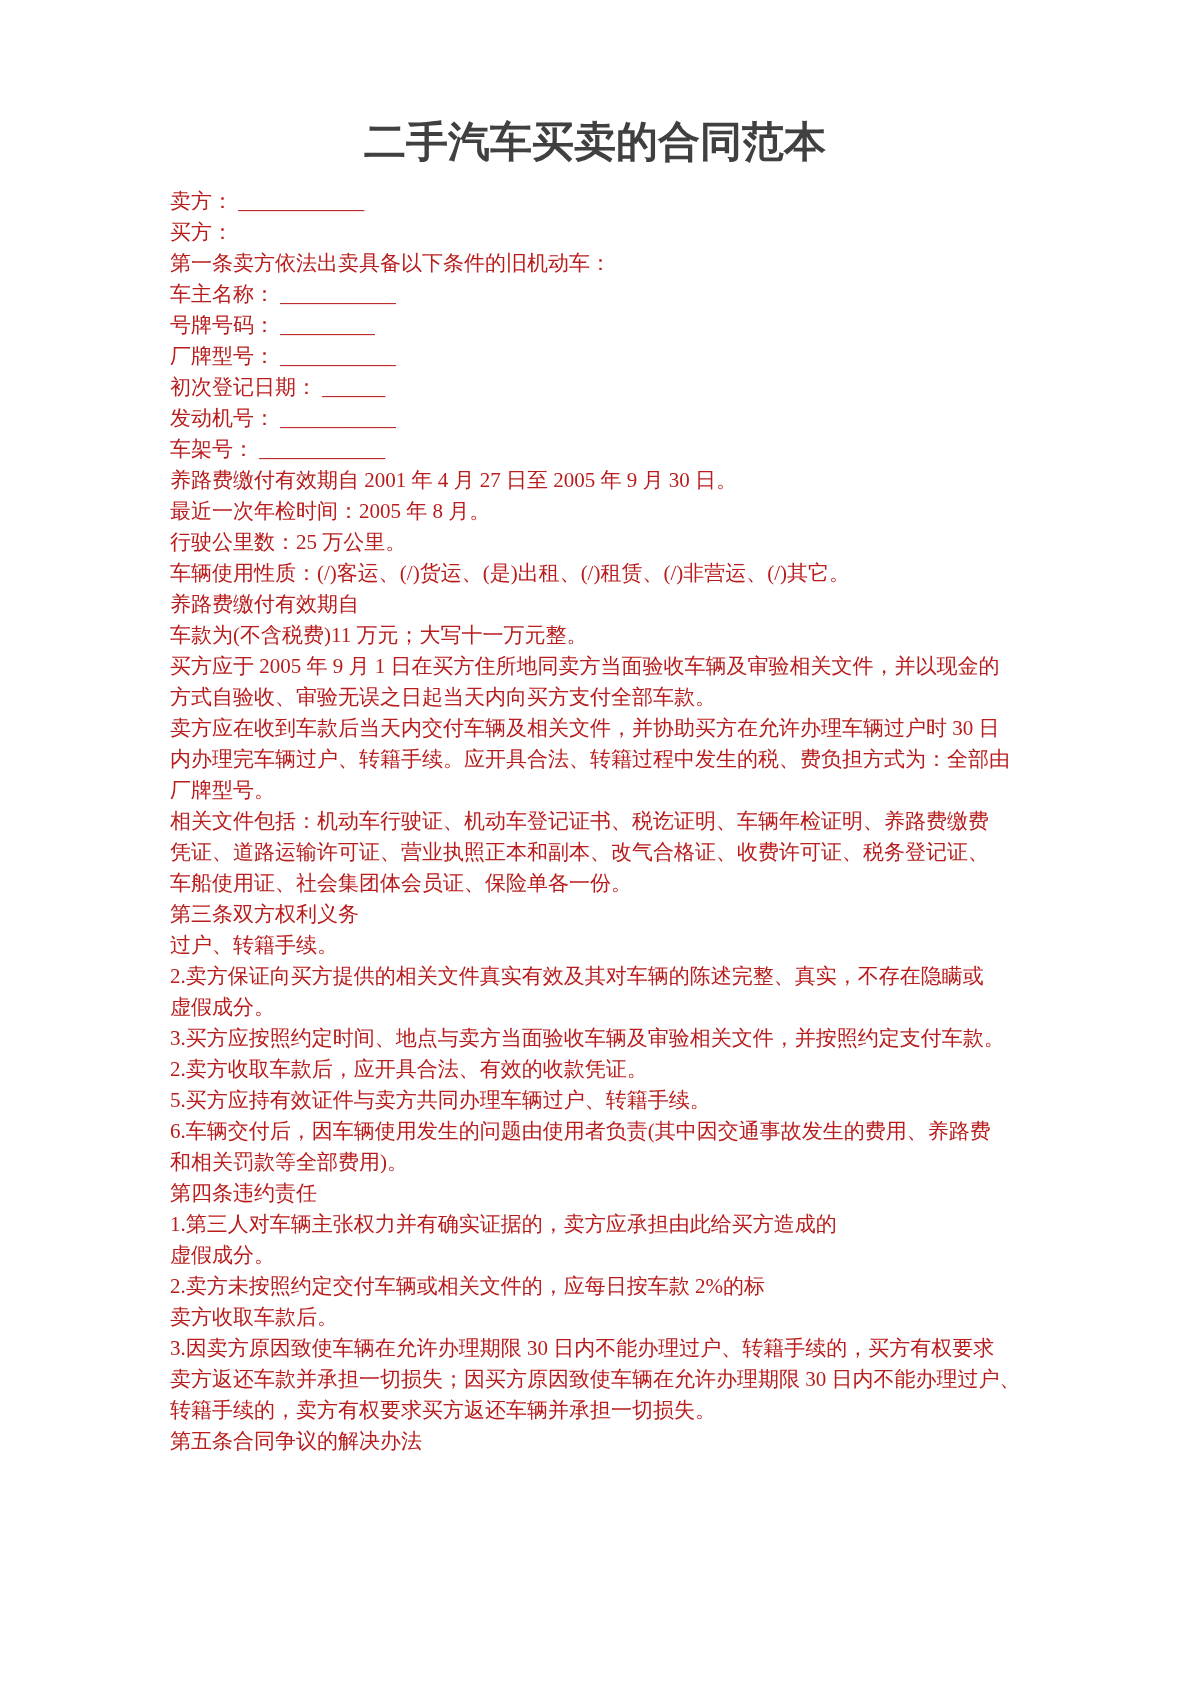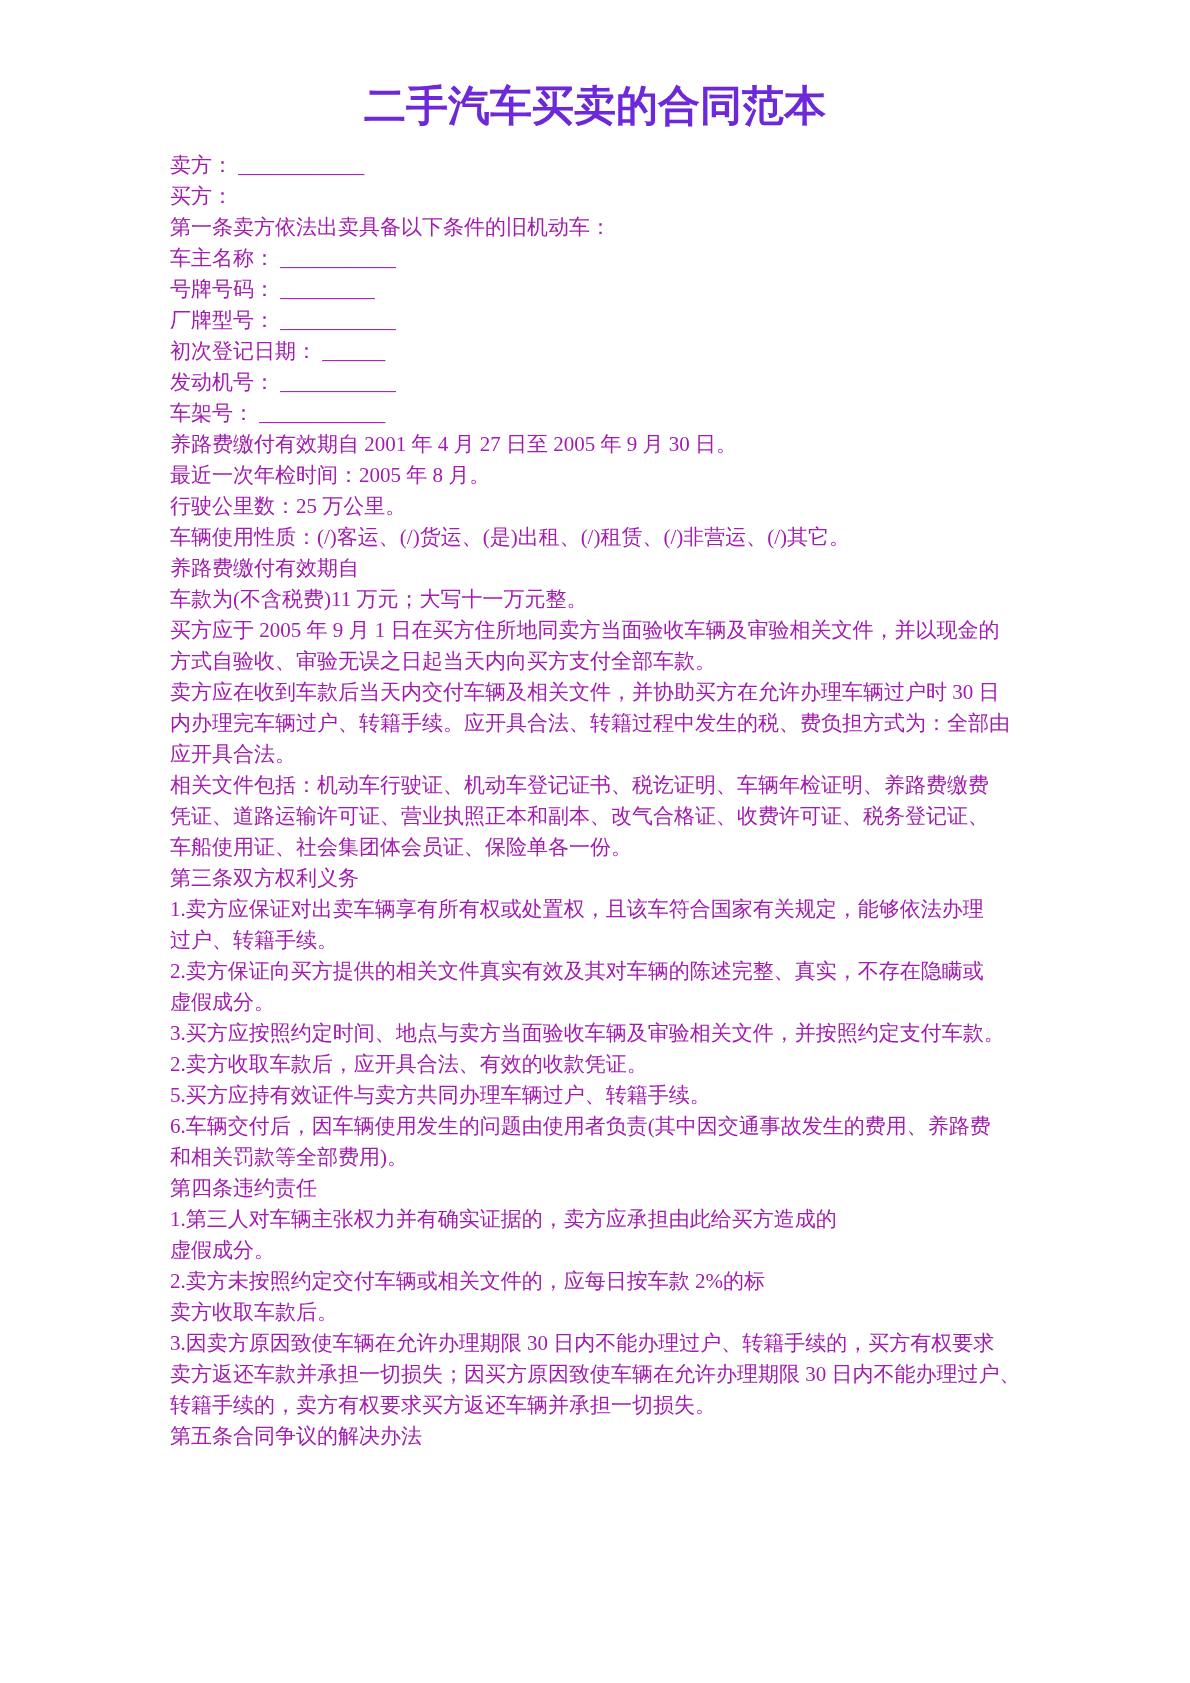--- a/index.html
+++ b/index.html
@@ -15,35 +15,35 @@
     color: #000000;
   }
   .page {
     position: relative;
     width: 1190px;
     height: 1683px;
     background: #ffffff;
   }
   .doc-title {
     margin: 0;
-    padding-top: 78px;
+    padding-top: 114px;
     text-align: center;
     font-size: 42px;
     line-height: 57px;
     font-weight: 700;
-    color: #6d28d9;
+    color: #404040;
     font-family: "Liberation Serif", "DejaVu Serif", serif;
   }
   .doc-body {
     margin-left: 170px;
     margin-top: 15px;
     width: 850px;
     font-size: 21px;
     line-height: 31px;
-    color: #a21caf;
+    color: #b91c1c;
   }
   .doc-line {
     white-space: pre;
     min-height: 31px;
   }
 </style>
 </head>
 <body>
 
 <div class="page">
@@ -61,26 +61,25 @@
       <div class="doc-line">养路费缴付有效期自 2001 年 4 月 27 日至 2005 年 9 月 30 日。</div>
       <div class="doc-line">最近一次年检时间：2005 年 8 月。</div>
       <div class="doc-line">行驶公里数：25 万公里。</div>
       <div class="doc-line">车辆使用性质：(/)客运、(/)货运、(是)出租、(/)租赁、(/)非营运、(/)其它。</div>
       <div class="doc-line">养路费缴付有效期自</div>
       <div class="doc-line">车款为(不含税费)11 万元；大写十一万元整。</div>
       <div class="doc-line">买方应于 2005 年 9 月 1 日在买方住所地同卖方当面验收车辆及审验相关文件，并以现金的</div>
       <div class="doc-line">方式自验收、审验无误之日起当天内向买方支付全部车款。</div>
       <div class="doc-line">卖方应在收到车款后当天内交付车辆及相关文件，并协助买方在允许办理车辆过户时 30 日</div>
       <div class="doc-line">内办理完车辆过户、转籍手续。应开具合法、转籍过程中发生的税、费负担方式为：全部由</div>
-      <div class="doc-line">应开具合法。</div>
+      <div class="doc-line">厂牌型号。</div>
       <div class="doc-line">相关文件包括：机动车行驶证、机动车登记证书、税讫证明、车辆年检证明、养路费缴费</div>
       <div class="doc-line">凭证、道路运输许可证、营业执照正本和副本、改气合格证、收费许可证、税务登记证、</div>
       <div class="doc-line">车船使用证、社会集团体会员证、保险单各一份。</div>
       <div class="doc-line">第三条双方权利义务</div>
-      <div class="doc-line">1.卖方应保证对出卖车辆享有所有权或处置权，且该车符合国家有关规定，能够依法办理</div>
       <div class="doc-line">过户、转籍手续。</div>
       <div class="doc-line">2.卖方保证向买方提供的相关文件真实有效及其对车辆的陈述完整、真实，不存在隐瞒或</div>
       <div class="doc-line">虚假成分。</div>
       <div class="doc-line">3.买方应按照约定时间、地点与卖方当面验收车辆及审验相关文件，并按照约定支付车款。</div>
       <div class="doc-line">2.卖方收取车款后，应开具合法、有效的收款凭证。</div>
       <div class="doc-line">5.买方应持有效证件与卖方共同办理车辆过户、转籍手续。</div>
       <div class="doc-line">6.车辆交付后，因车辆使用发生的问题由使用者负责(其中因交通事故发生的费用、养路费</div>
       <div class="doc-line">和相关罚款等全部费用)。</div>
       <div class="doc-line">第四条违约责任</div>
       <div class="doc-line">1.第三人对车辆主张权力并有确实证据的，卖方应承担由此给买方造成的</div>

